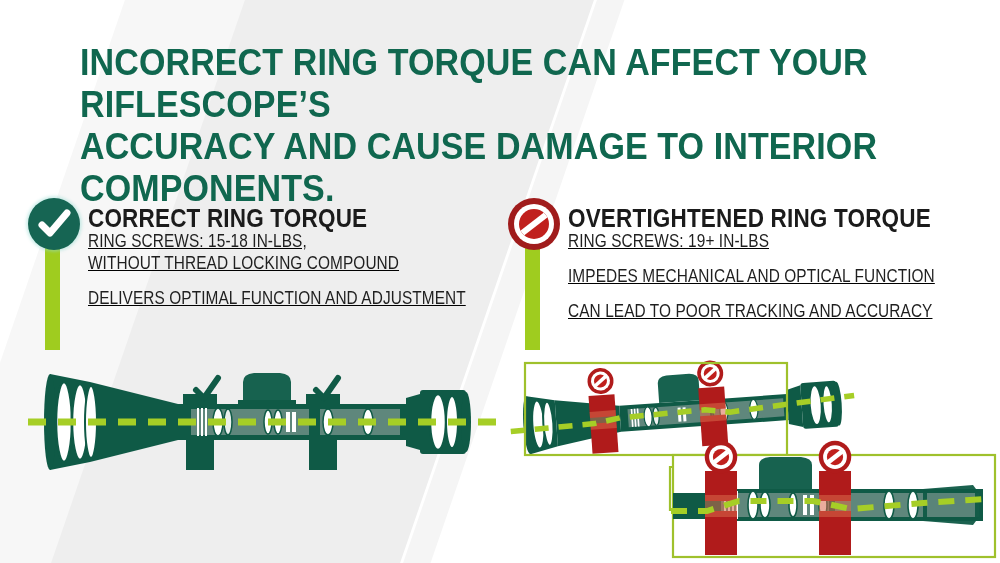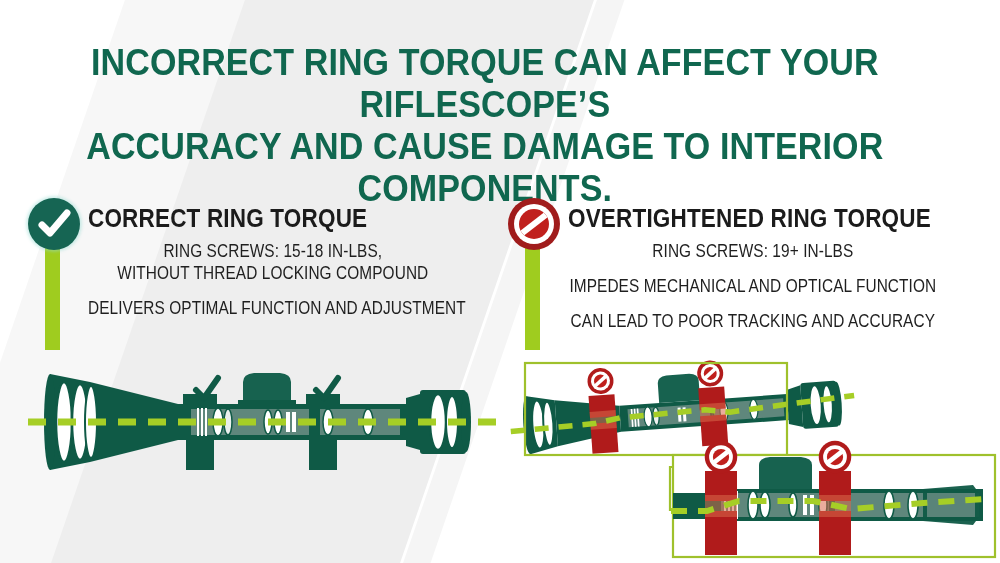--- a/index.html
+++ b/index.html
@@ -2,21 +2,21 @@
 <html><head>
 <meta charset="utf-8">
 <style>
   html,body{margin:0;padding:0;}
   body{
     width:1000px;height:563px;overflow:hidden;
     background:#ffffff;
     font-family:"Liberation Sans", sans-serif;
     position:relative;
   }
-  #stage{position:absolute;inset:0;width:1000px;height:563px;overflow:hidden;text-align:center;}
+  #stage{position:absolute;inset:0;width:1000px;height:563px;overflow:hidden;}
 
   
   .bg-layer{position:absolute;inset:0;pointer-events:none;}
   .band{position:absolute;top:-160px;height:900px;transform:rotate(19deg);transform-origin:top left;}
   .band-wide{left:300px;width:330px;background:#eeeeee;}
   .band-thin{left:652px;width:26px;background:#f5f5f5;}
   .band-soft{left:180px;width:120px;background:#f7f7f7;}
 
   
   .headline{
@@ -45,21 +45,21 @@
   .badge-ban .inner{width:30px;height:30px;border-radius:50%;background:#c0201d;position:relative;overflow:hidden;}
   .badge-ban .slash{position:absolute;left:50%;top:50%;width:30px;height:6px;background:#ffffff;transform:translate(-50%,-50%) rotate(-38deg);}
   .badge-check .tick{position:absolute;left:0;top:0;width:52px;height:52px;}
   .stem{position:absolute;left:17px;top:44px;width:15px;height:108px;background:#9fcc1f;z-index:1;}
 
   .col-title{
     position:absolute;left:60px;top:6px;
     color:#1b1b1b;font-weight:bold;font-size:25px;line-height:28px;
     letter-spacing:.2px;transform:scaleX(.9);transform-origin:left top;white-space:nowrap;
   }
-  .col-body{position:absolute;left:60px;top:42px;width:420px;}
+  .col-body{position:absolute;left:60px;top:32px;width:420px;text-decoration:underline;}
   .line{
     color:#1f1f1f;font-size:17.5px;line-height:22px;letter-spacing:.1px;
     transform:scaleX(.88);transform-origin:left top;white-space:nowrap;
   }
   .gap{height:13px;}
 
   
   .illus{position:absolute;}
   .illus-left{left:28px;top:360px;width:470px;height:130px;}
   .illus-right{left:510px;top:355px;width:490px;height:208px;}

